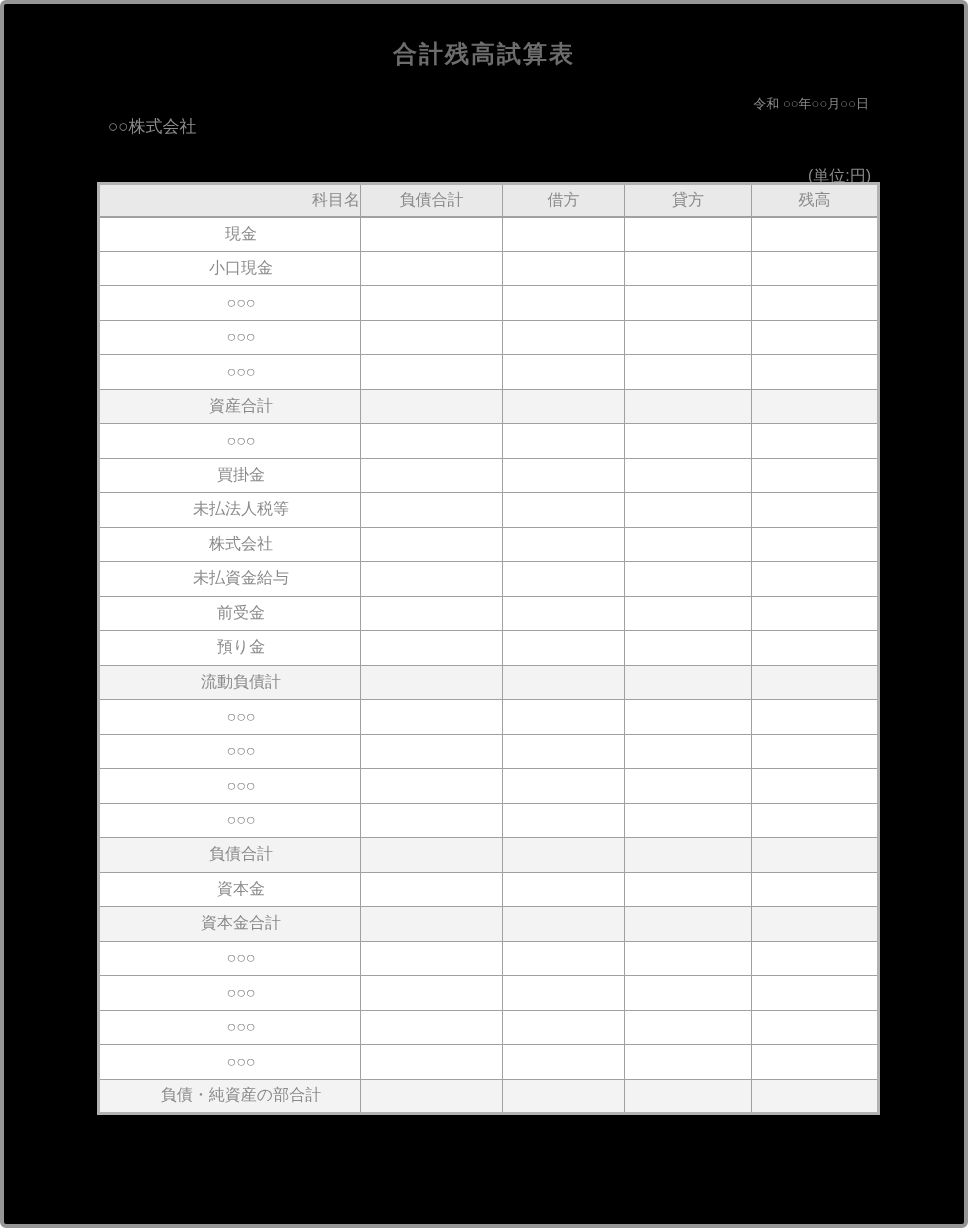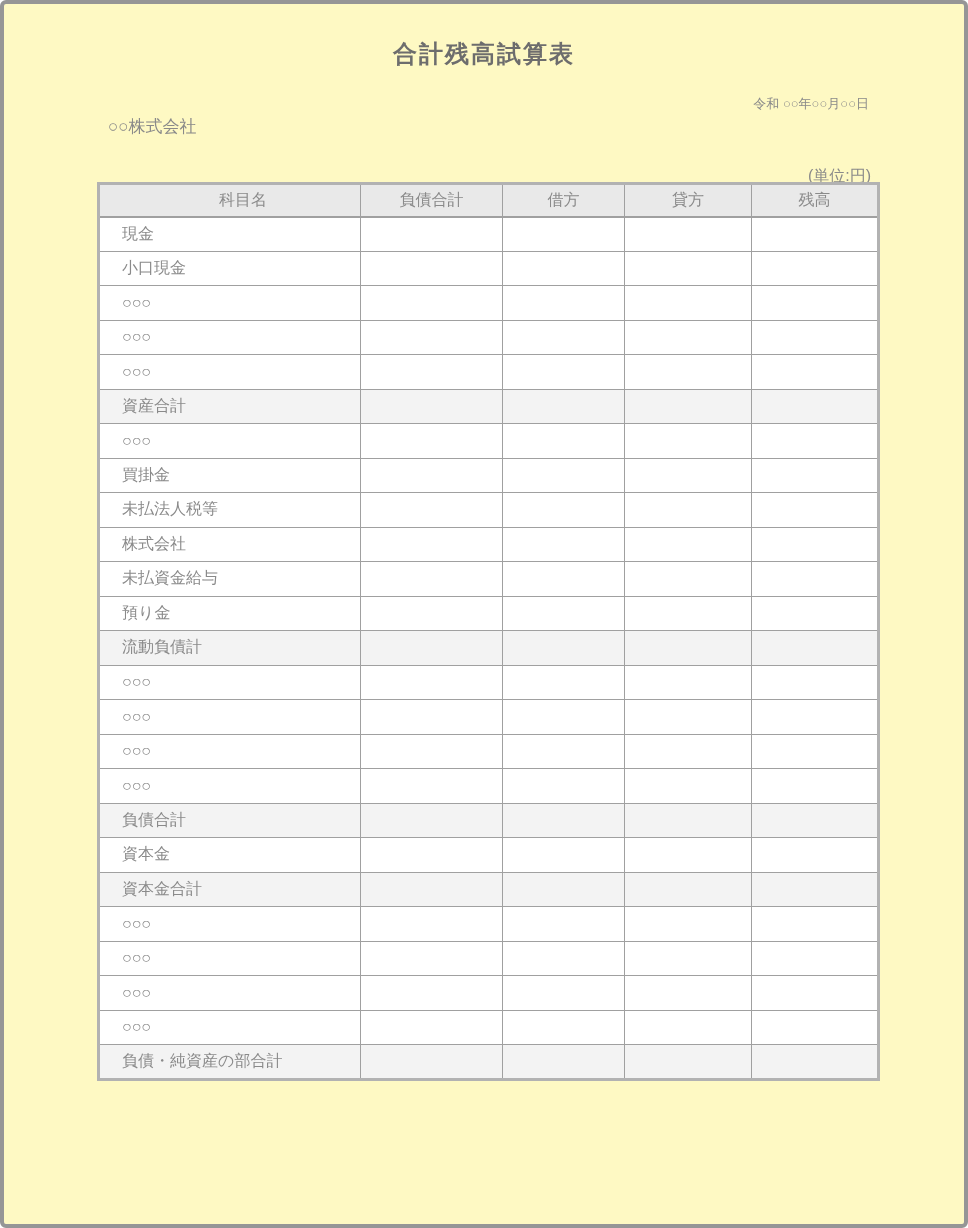--- a/index.html
+++ b/index.html
@@ -6,21 +6,21 @@
     margin: 0;
     padding: 0;
     background: #ffffff;
     font-family: "Liberation Sans", "DejaVu Sans", sans-serif;
   }
   .page {
     position: relative;
     width: 968px;
     height: 1228px;
     box-sizing: border-box;
-    background: #fef9c3;
+    background: #000000;
     border: 4px solid #969696;
     border-radius: 6px;
     overflow: hidden;
   }
   .doc-title {
     position: absolute;
     top: 34px;
     left: 0;
     width: 100%;
     margin: 0;
@@ -72,32 +72,32 @@
   }
   table.trial-balance thead tr {
     height: 33px;
   }
   table.trial-balance thead th {
     background: #e9e9e9;
     text-align: center;
     border-bottom: 2px solid #a0a0a0;
   }
   table.trial-balance thead th.label-col {
-    text-align: center;
+    text-align: right;
     padding-left: 26px;
   }
   table.trial-balance tbody tr {
     height: 34.5px;
     background: #ffffff;
   }
   table.trial-balance tbody tr.shaded {
     background: #f3f3f3;
   }
   table.trial-balance td.label-cell {
-    text-align: left;
+    text-align: center;
     padding-left: 22px;
   }
   table.trial-balance td.amount-cell {
     text-align: right;
     padding-right: 8px;
   }
 </style>
 </head>
 <body>
 
@@ -200,20 +200,27 @@
           <td class="amount-cell"></td>
         </tr>
         <tr>
           <td class="label-cell">未払資金給与</td>
           <td class="amount-cell"></td>
           <td class="amount-cell"></td>
           <td class="amount-cell"></td>
           <td class="amount-cell"></td>
         </tr>
         <tr>
+          <td class="label-cell">前受金</td>
+          <td class="amount-cell"></td>
+          <td class="amount-cell"></td>
+          <td class="amount-cell"></td>
+          <td class="amount-cell"></td>
+        </tr>
+        <tr>
           <td class="label-cell">預り金</td>
           <td class="amount-cell"></td>
           <td class="amount-cell"></td>
           <td class="amount-cell"></td>
           <td class="amount-cell"></td>
         </tr>
         <tr class="shaded">
           <td class="label-cell">流動負債計</td>
           <td class="amount-cell"></td>
           <td class="amount-cell"></td>

